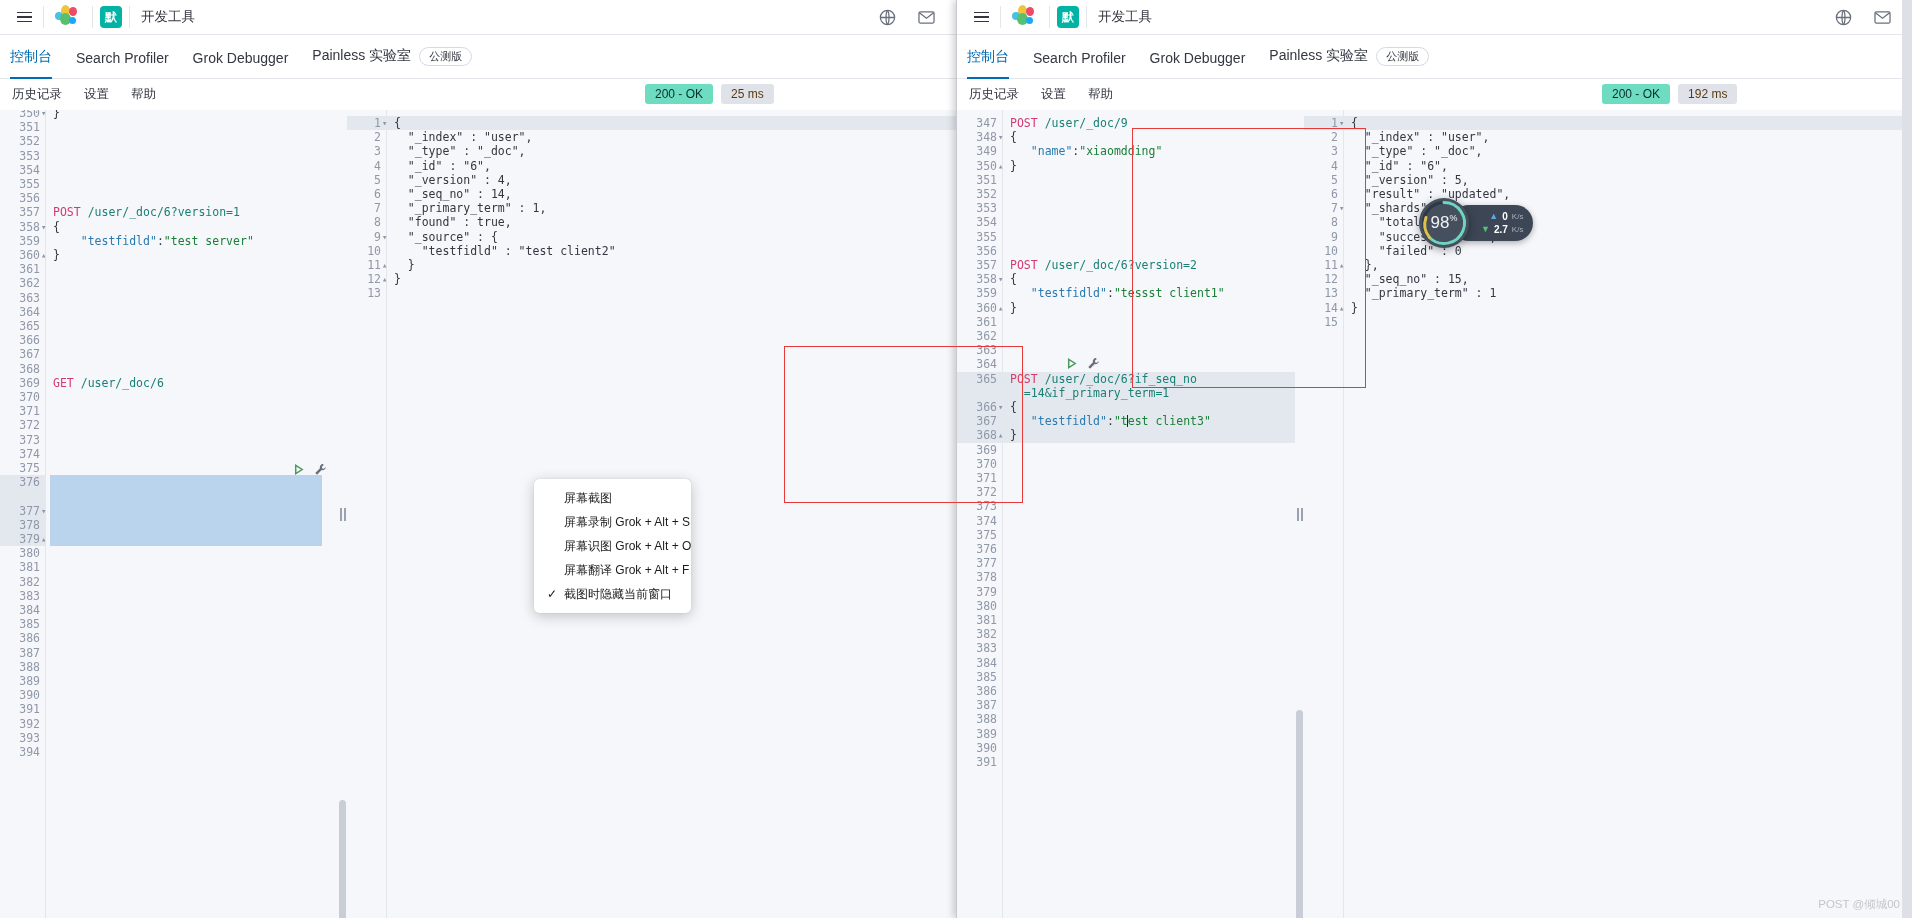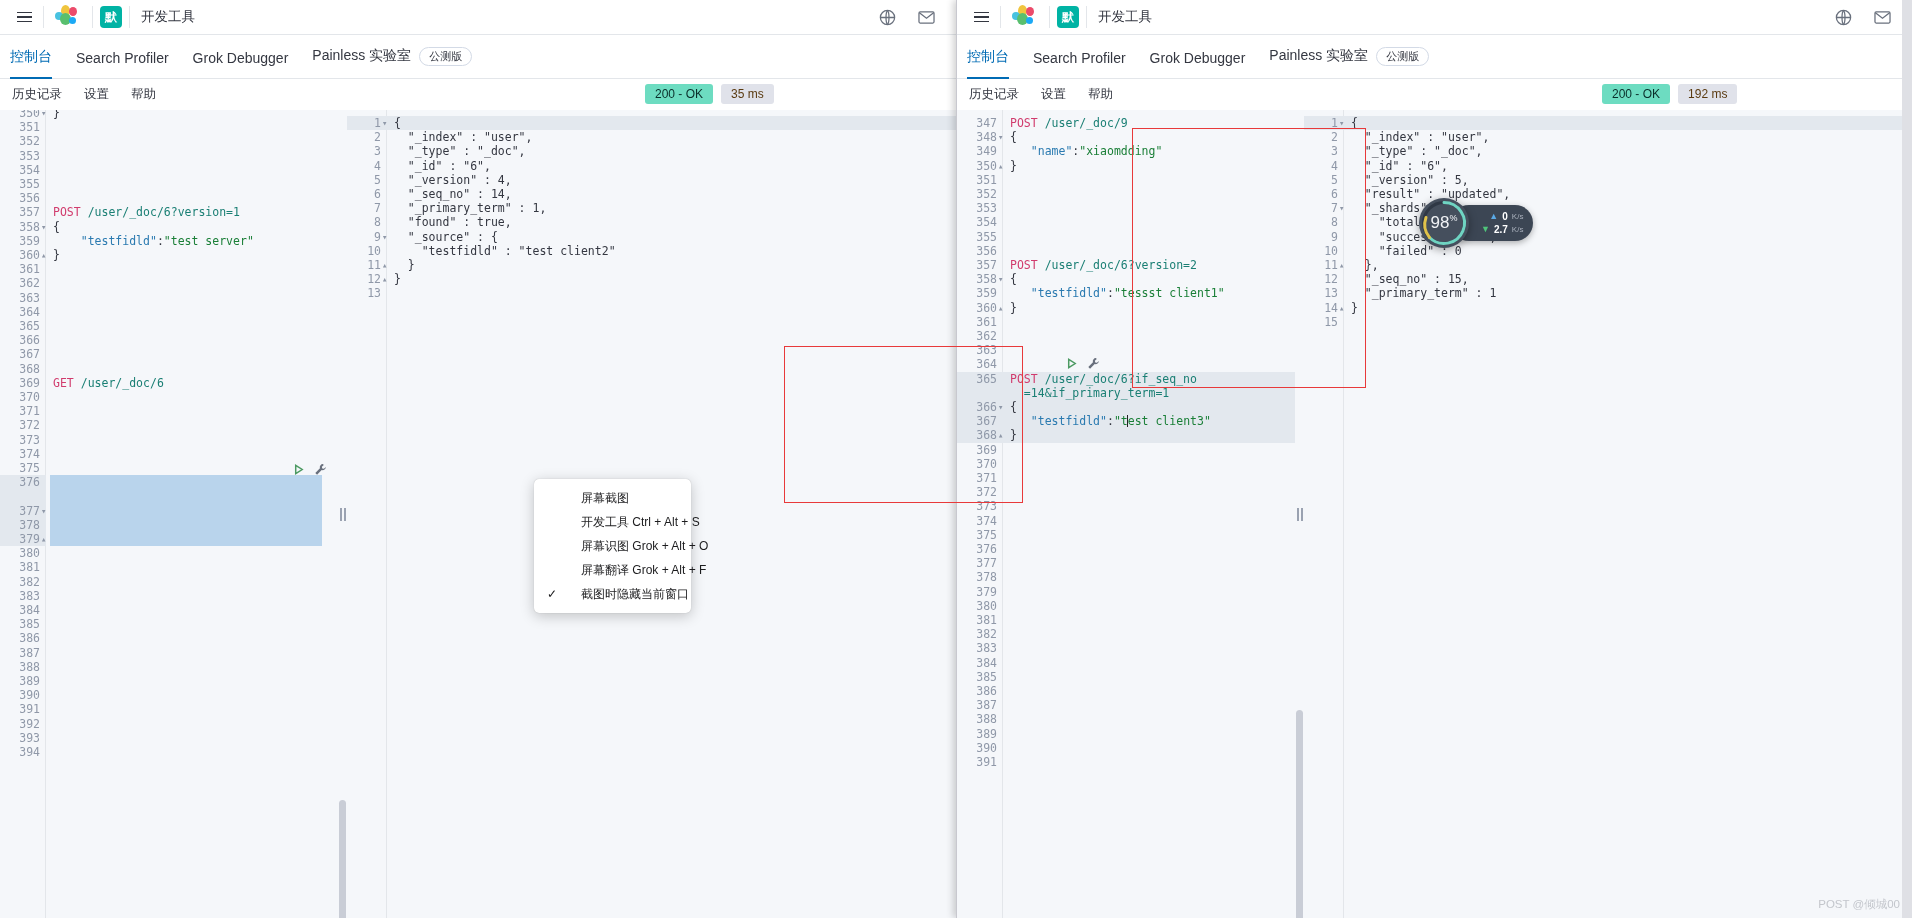--- a/index.html
+++ b/index.html
@@ -146,21 +146,21 @@
 
   
   .ctx-menu {
     position:absolute; left:534px; top:479px; width:157px;
     background:#fff; border-radius:5px;
     box-shadow: 0 3px 14px rgba(0,0,0,0.22), 0 0 1px rgba(0,0,0,0.25);
     padding:7px 0; z-index:50;
   }
   .ctx-item {
     position:relative; height:24px; display:flex; align-items:center;
-    font-size:12px; color:#1c1c1e; padding-left:47px; cursor:pointer; white-space:nowrap;
+    font-size:12px; color:#1c1c1e; padding-left:30px; cursor:pointer; white-space:nowrap;
   }
   .ctx-check { position:absolute; left:13px; color:#1c1c1e; font-size:12px; }
 
   
   .netwidget {
     position:absolute; left:1419px; top:198px; z-index:40;
     display:flex; align-items:center;
   }
   .net-pill {
     background:#3c4654; border-radius:18px; height:36px;
@@ -247,21 +247,21 @@
         <span class="beta-pill">公测版</span>
         </div>
     </div>
 
     <div class="kb-menurow">
       <span>历史记录</span>
       <span>设置</span>
       <span>帮助</span>
       <div class="status-wrap" style="left:645px;">
         <span class="status-ok">200 - OK</span>
-        <span class="status-time">35 ms</span>
+        <span class="status-time">25 ms</span>
       </div>
     </div>
 
     <div class="panes">
       <div class="pane req">
         <div class="gutter-col"></div>
         <div class="lines code" id="L-req"><div class="ln-num" style="top:-4px;">350</div><div class="fold" style="top:-4px;">▾</div><div class="ln-txt" style="top:-4px;">}</div><div class="ln-num" style="top:10.2px;">351</div><div class="ln-num" style="top:24.4px;">352</div><div class="ln-num" style="top:38.599999999999994px;">353</div><div class="ln-num" style="top:52.8px;">354</div><div class="ln-num" style="top:67px;">355</div><div class="ln-num" style="top:81.2px;">356</div><div class="ln-num" style="top:95.4px;">357</div><div class="ln-txt" style="top:95.4px;"><span class="k-method">POST</span> <span class="k-url">/user/_doc/6?version=1</span></div><div class="ln-num" style="top:109.60000000000001px;">358</div><div class="fold" style="top:109.60000000000001px;">▾</div><div class="ln-txt" style="top:109.60000000000001px;">{</div><div class="ln-num" style="top:123.80000000000001px;">359</div><div class="ln-txt" style="top:123.80000000000001px;">    <span class="k-key">"testfidld"</span>:<span class="k-str">"test server"</span></div><div class="ln-num" style="top:138px;">360</div><div class="fold" style="top:138px;">▴</div><div class="ln-txt" style="top:138px;">}</div><div class="ln-num" style="top:152.2px;">361</div><div class="ln-num" style="top:166.39999999999998px;">362</div><div class="ln-num" style="top:180.59999999999997px;">363</div><div class="ln-num" style="top:194.79999999999995px;">364</div><div class="ln-num" style="top:208.99999999999994px;">365</div><div class="ln-num" style="top:223.19999999999993px;">366</div><div class="ln-num" style="top:237.39999999999992px;">367</div><div class="ln-num" style="top:251.5999999999999px;">368</div><div class="ln-num" style="top:265.7999999999999px;">369</div><div class="ln-txt" style="top:265.7999999999999px;"><span class="k-method">GET</span> <span class="k-url">/user/_doc/6</span></div><div class="ln-num" style="top:279.9999999999999px;">370</div><div class="ln-num" style="top:294.1999999999999px;">371</div><div class="ln-num" style="top:308.39999999999986px;">372</div><div class="ln-num" style="top:322.59999999999985px;">373</div><div class="ln-num" style="top:336.79999999999984px;">374</div><div class="ln-num" style="top:350.99999999999983px;">375</div><div class="sel-gut" style="top:365.1999999999998px;height:28.4px;"></div><div class="ln-num" style="top:365.1999999999998px;">376</div><div class="ln-txt" style="top:365.1999999999998px;"><span class="k-method">POST</span> <span class="k-url">/user/_doc/6?if_seq_no</span></div><div class="ln-txt" style="top:379.3999999999998px;">  <span class="k-url">=13&amp;if_primary_term=1</span></div><div class="sel-gut" style="top:393.5999999999998px;height:14.2px;"></div><div class="ln-num" style="top:393.5999999999998px;">377</div><div class="fold" style="top:393.5999999999998px;">▾</div><div class="ln-txt" style="top:393.5999999999998px;">{</div><div class="sel-gut" style="top:407.7999999999998px;height:14.2px;"></div><div class="ln-num" style="top:407.7999999999998px;">378</div><div class="ln-txt" style="top:407.7999999999998px;">   <span class="k-key">"testfidld"</span>:<span class="k-str">"test client2"</span></div><div class="sel-gut" style="top:421.9999999999998px;height:14.2px;"></div><div class="ln-num" style="top:421.9999999999998px;">379</div><div class="fold" style="top:421.9999999999998px;">▴</div><div class="ln-txt" style="top:421.9999999999998px;">}</div><div class="ln-num" style="top:436.19999999999976px;">380</div><div class="ln-num" style="top:450.39999999999975px;">381</div><div class="ln-num" style="top:464.59999999999974px;">382</div><div class="ln-num" style="top:478.7999999999997px;">383</div><div class="ln-num" style="top:492.9999999999997px;">384</div><div class="ln-num" style="top:507.1999999999997px;">385</div><div class="ln-num" style="top:521.3999999999997px;">386</div><div class="ln-num" style="top:535.5999999999998px;">387</div><div class="ln-num" style="top:549.7999999999998px;">388</div><div class="ln-num" style="top:563.9999999999999px;">389</div><div class="ln-num" style="top:578.1999999999999px;">390</div><div class="ln-num" style="top:592.4px;">391</div><div class="ln-num" style="top:606.6px;">392</div><div class="ln-num" style="top:620.8000000000001px;">393</div><div class="ln-num" style="top:635.0000000000001px;">394</div><div class="sel-hl" style="left: 50px; top: 365.2px; width: 272px; height: 71px;"></div></div>
         <div class="acts" style="left:292px; top:352px;">
           <span><svg viewBox="0 0 14 14">
                 <polygon class="play" points="4,2.5 11,7 4,11.5"></polygon>
@@ -375,21 +375,21 @@
   </div>
 
   <div class="redbox" style="left:784px; top:346px; width:239px; height:157px;"></div>
   <div class="redbox" style="left:1132px; top:128px; width:234px; height:260px;"></div>
 
   <div class="ctx-menu">
     <div class="ctx-item">
       <span>屏幕截图</span>
       </div>
     <div class="ctx-item">
-      <span>开发工具 Ctrl + Alt + S</span>
+      <span>屏幕录制 Grok + Alt + S</span>
       </div>
     <div class="ctx-item">
       <span>屏幕识图 Grok + Alt + O</span>
       </div>
     <div class="ctx-item">
       <span>屏幕翻译 Grok + Alt + F</span>
       </div>
     <div class="ctx-item">
       <span class="ctx-check">✓</span>
       <span>截图时隐藏当前窗口</span>

